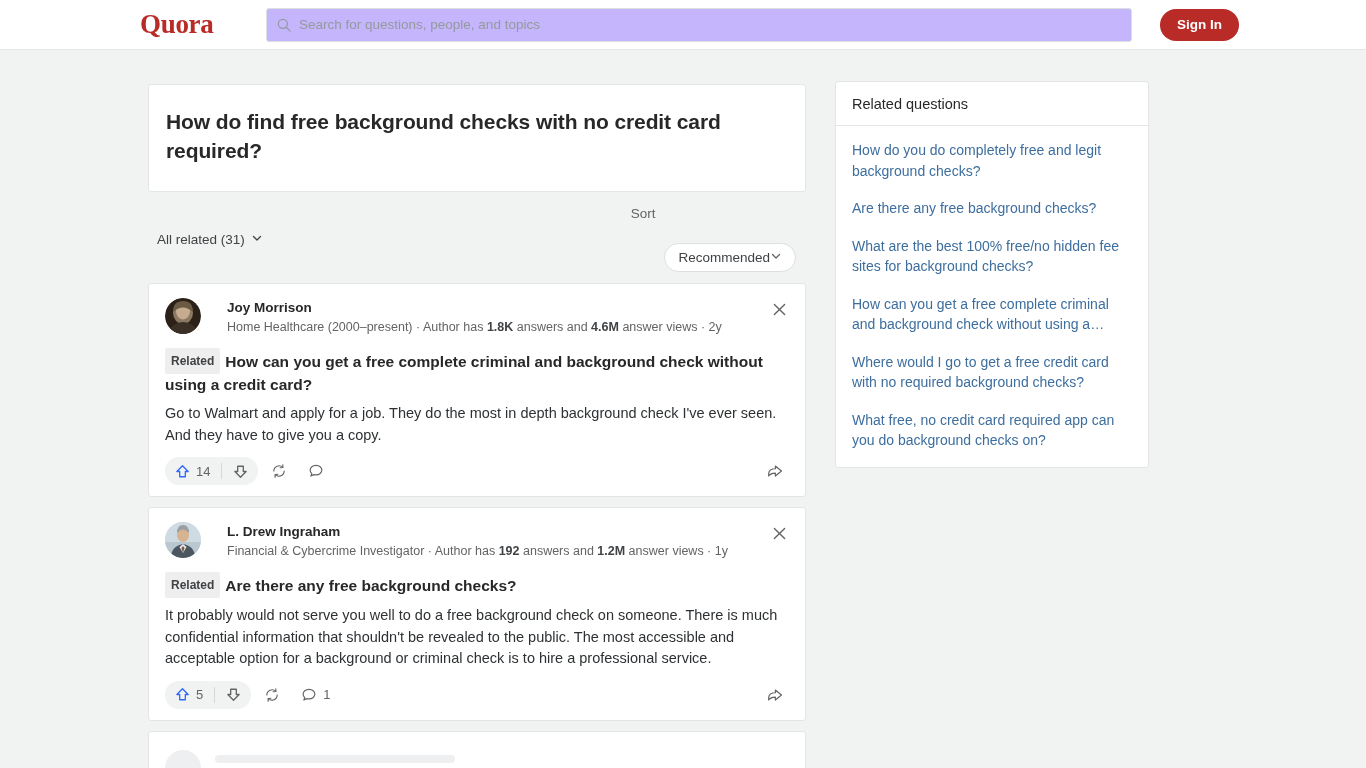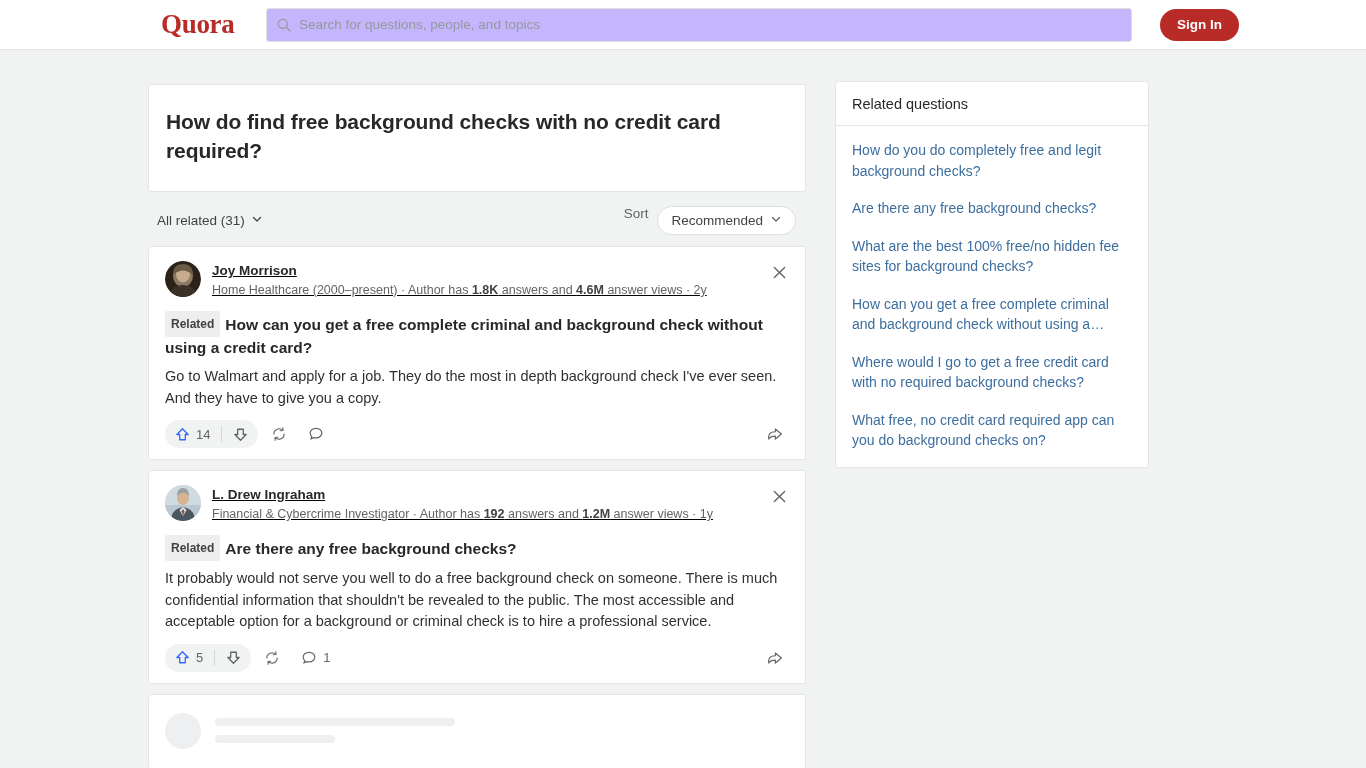--- a/index.html
+++ b/index.html
@@ -14,21 +14,21 @@
   .topbar {
     position: relative;
     height: 50px;
     background: #ffffff;
     border-bottom: 1px solid #e4e6e6;
     display: flex;
     align-items: center;
   }
   .logo {
     position: absolute;
-    left: 161px;
+    left: 140px;
     font-family: "Liberation Serif", serif;
     font-size: 27px;
     font-weight: bold;
     color: #b92b27;
     letter-spacing: -0.3px;
   }
   .searchwrap {
     position: absolute;
     left: 266px;
     width: 866px;
@@ -93,33 +93,34 @@
     justify-content: space-between;
     padding: 14px 10px 11px 9px;
   }
   .allrelated {
     display: flex; align-items: flex-start; gap: 6px;
     font-size: 13.5px; color: #404346; cursor: pointer;
   }
   .sortgroup { display: flex; align-items: flex-start; gap: 9px; }
   .sortlabel { font-size: 13.5px; color: #636466; }
   .sortbtn {
-    display: flex; align-items: center; gap: 7px;
+    display: flex; align-items: center; 
     border: 1px solid #dcdfe0;
     border-radius: 16px;
     padding: 6px 13px;
     font-size: 13.5px;
     color: #404346;
     background: #fff;
     cursor: pointer;
+    margin-top: 37px;
   }
 
   
   .acard { padding: 14px 16px 11px 16px; margin-bottom: 10px; position: relative; }
-  .ahead { display: flex; align-items: flex-start; gap: 11px; text-decoration: underline; }
+  .ahead { display: flex; align-items: flex-start; gap: 26px; }
   .avatar {
     width: 36px; height: 36px; border-radius: 50%;
     flex-shrink: 0; overflow: hidden;
     background: #d5d7d8;
   }
   .avatar svg { display: block; }
   .ameta { flex: 1; min-width: 0; padding-top: 1px; }
   .aname {
     font-size: 13.5px; font-weight: bold; color: #282829;
     line-height: 17px; cursor: pointer;

